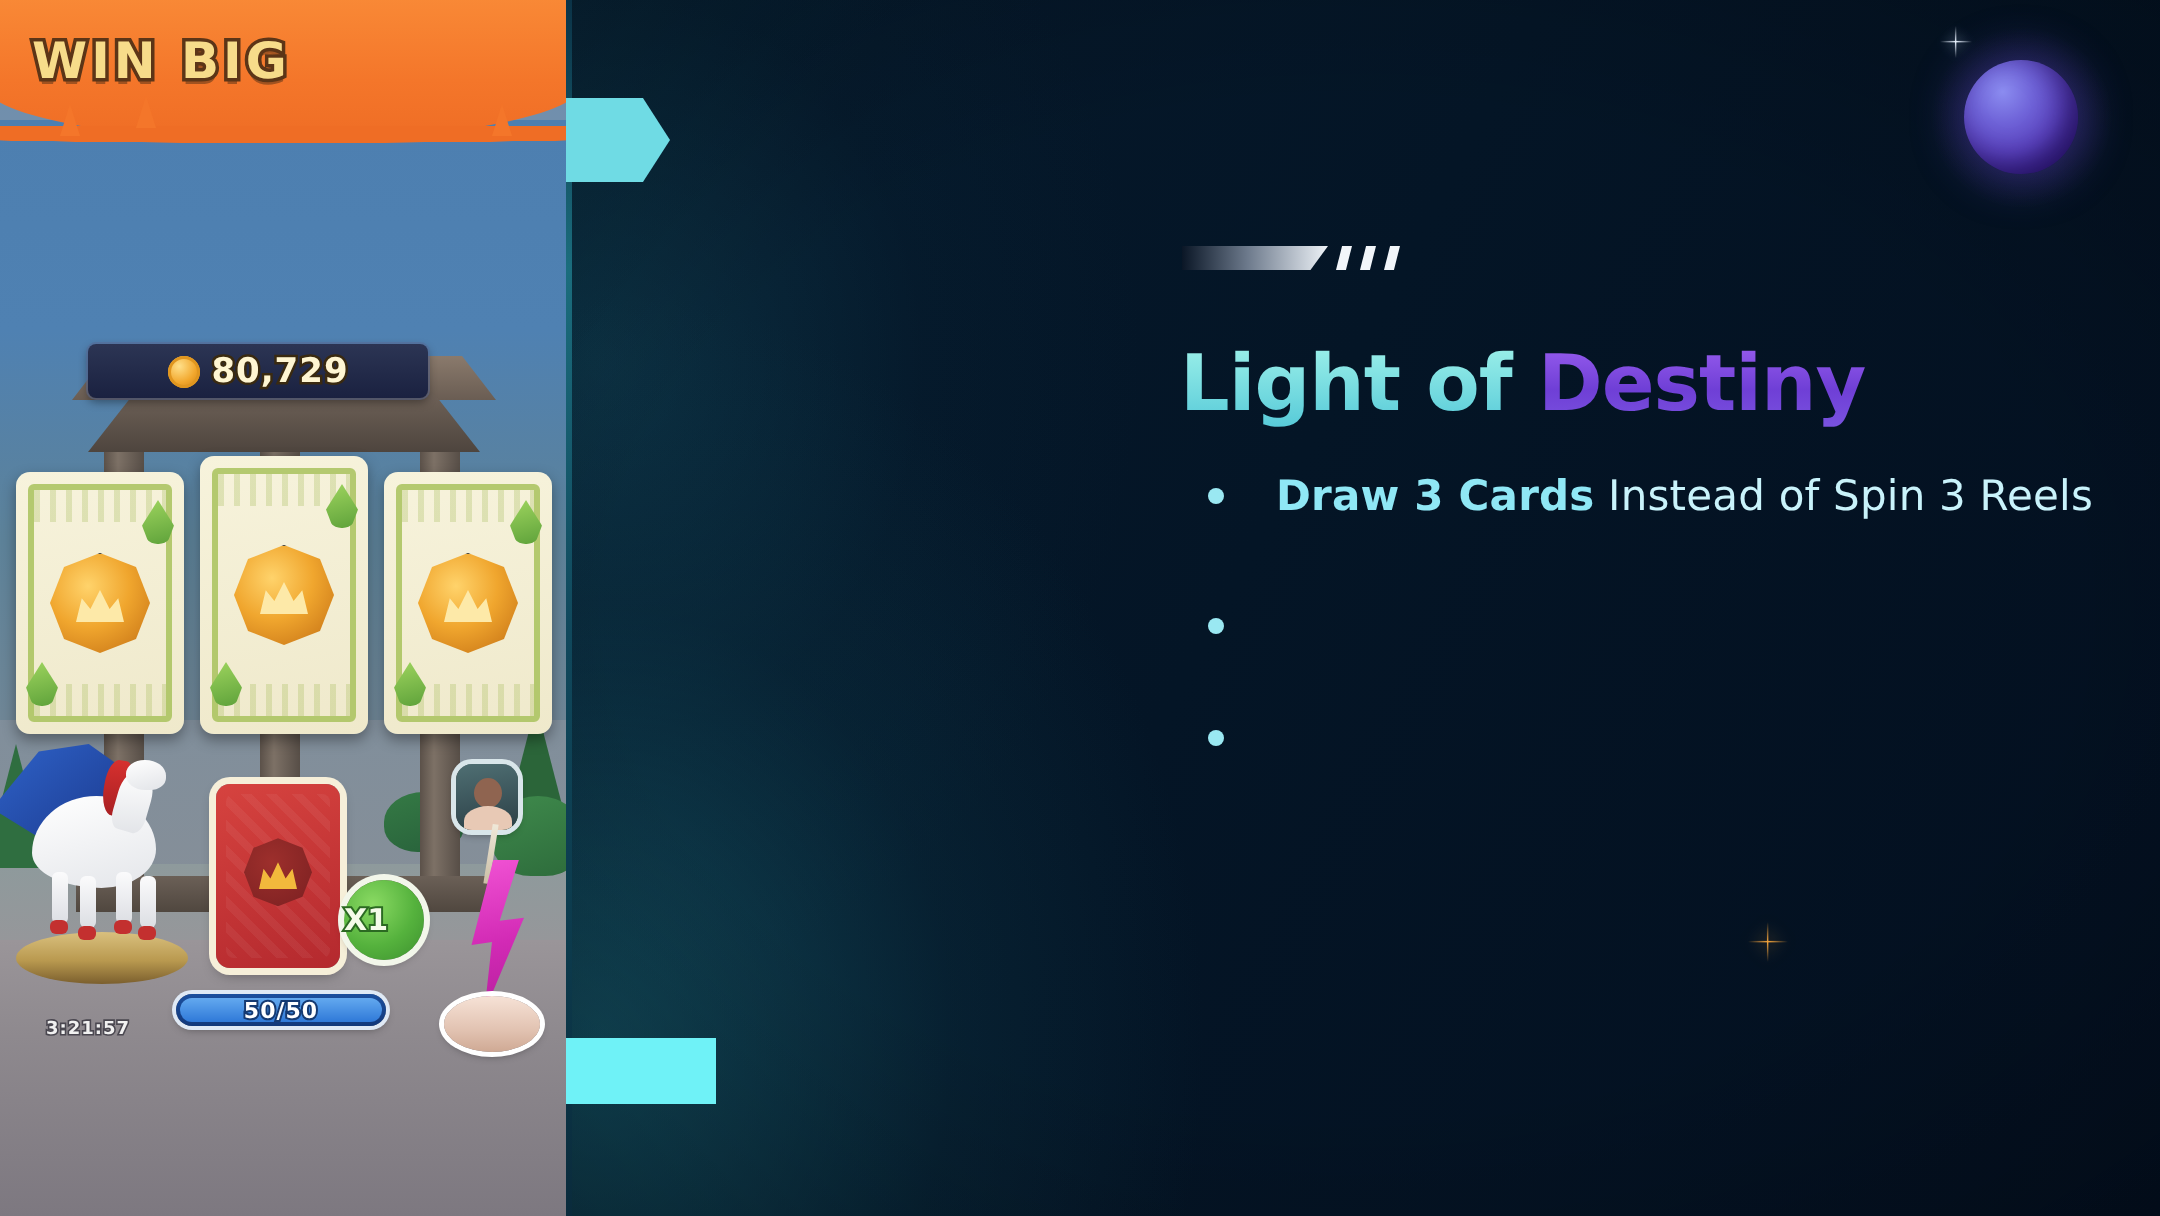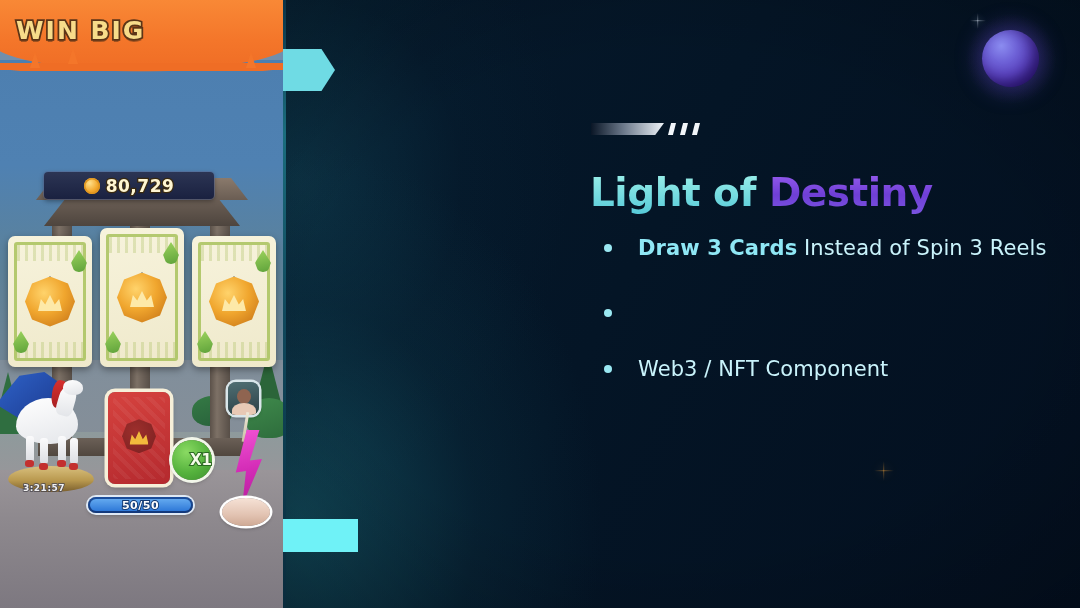--- a/index.html
+++ b/index.html
@@ -172,21 +172,21 @@
     content:""; position:absolute; left:50%; top:54%; transform:translate(-50%,-50%);
     width:19px; height:14px; background:#f2b93c;
     clip-path:polygon(0% 100%, 12% 28%, 30% 62%, 50% 4%, 70% 62%, 88% 28%, 100% 100%);
   }
 
   
   .multiplier {
     position:absolute; left:172px; top:440px; width:40px; height:40px; border-radius:50%;
     background:radial-gradient(circle at 36% 30%, #8ada63 0%, #55b23d 55%, #3c8f2e 100%);
     box-shadow:0 0 0 3px #f2f6ea, 0 2px 5px rgba(0,0,0,0.4);
-    display:flex; align-items:center; justify-content:flex-end;
+    display:flex; align-items:center; justify-content:flex-start;
   }
   .multiplier span { font-family:"DejaVu Sans", sans-serif; font-weight:bold; font-size:15px;
     color:#f5fbe9; -webkit-text-stroke:2px #2b6a22; paint-order:stroke fill; }
 
   
   .avatar {
     position:absolute; left:228px; top:382px; width:31px; height:33px; border-radius:8px;
     background:linear-gradient(170deg,#4f6f73,#2b3f46);
     box-shadow:0 0 0 2.5px #d9e6ea, 0 2px 4px rgba(0,0,0,0.45);
     overflow:hidden;
@@ -233,21 +233,21 @@
     background:linear-gradient(180deg,#1b4f9e 0%, #12387a 100%);
     box-shadow:0 0 0 2px #dfe9f5, 0 2px 4px rgba(0,0,0,0.35);
     display:flex; align-items:center; justify-content:center;
   }
   .progress .fill { position:absolute; left:2px; top:2px; bottom:2px; right:2px; border-radius:7px;
     background:linear-gradient(180deg,#63a9ef 0%, #2f79d8 100%); }
   .progress .txt { position:relative; font-family:"DejaVu Sans", sans-serif; font-weight:bold;
     font-size:11px; color:#ffffff; -webkit-text-stroke:2px #153a72; paint-order:stroke fill; letter-spacing:0.5px; }
 
   
-  .timer { position:absolute; left:23px; top:483px;
+  .timer { position:absolute; left:23px; top:510px;
     font-family:"DejaVu Sans", sans-serif; font-weight:bold; font-size:9px;
     color:#f1f1f1; -webkit-text-stroke:1.6px #4a4750; paint-order:stroke fill; letter-spacing:0.5px; }
 
   
   .cyan-arrow {
     position:absolute; left:283px; top:49px; width:52px; height:42px;
     background:#6fdbe4;
     clip-path:polygon(0% 0%, 74% 0%, 100% 50%, 74% 100%, 0% 100%);
   }
   .cyan-rect { position:absolute; left:283px; top:519px; width:75px; height:33px; background:#6ff2f7; }
@@ -393,17 +393,16 @@
   <div class="bullets">
     <div class="bullet">
       <div class="dot"></div>
       <div class="btext"><span class="strong">Draw 3 Cards</span><span> Instead of Spin 3 Reels</span></div>
     </div>
     <div class="bullet">
       <div class="dot"></div>
     </div>
     <div class="bullet">
       <div class="dot"></div>
-      <div class="btext"><span>Web3 / NFT Component</span></div>
     </div>
   </div>
 
 </div>
 
 </body></html>

